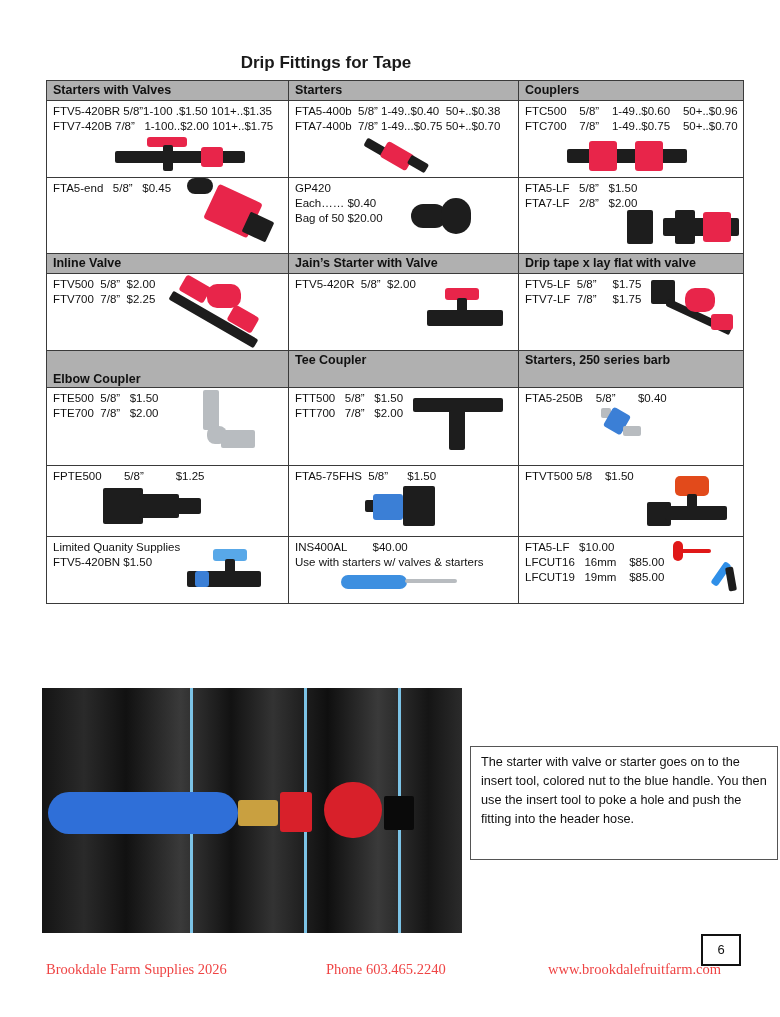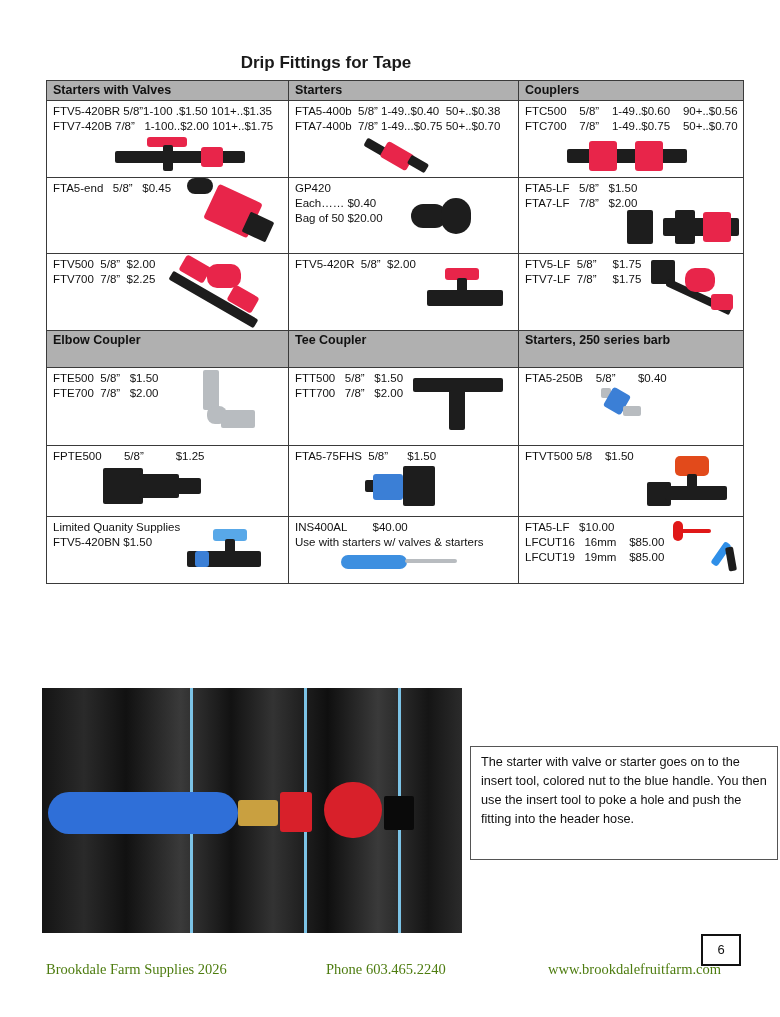--- a/index.html
+++ b/index.html
@@ -2,35 +2,35 @@
 <html><head>
 <meta charset="utf-8">
 <style>
   html, body { margin: 0; padding: 0; background: #ffffff; }
   body { width: 780px; height: 1017px; position: relative; overflow: hidden; font-family: "Liberation Sans", "DejaVu Sans", sans-serif; color: #111; }
   .page-title { position: absolute; left: 0; width: 652px; top: 53px; text-align: center; font-size: 17px; font-weight: bold; color: #1a1a1a; }
   table.catalog { position: absolute; left: 46px; top: 80px; width: 697px; border-collapse: collapse; table-layout: fixed; }
   table.catalog td { border: 1.5px solid #3a3a3a; vertical-align: top; padding: 0; }
   .hdr { background: #b0b0b0; font-weight: bold; font-size: 12.5px; padding: 2px 6px 1px 6px; height: 16px; }
   .hdr.tall { height: 33px; }
-  .hdr.bottom { display: flex; }
+  .hdr.bottom { display: flex; align-items: flex-end; }
   .cell { position: relative; font-size: 11.5px; line-height: 15px; padding: 3px 6px; white-space: pre; }
   .r1 { height: 70px; } .r2 { height: 69px; } .r3 { height: 70px; } .r4 { height: 71px; } .r5 { height: 64px; } .r6 { height: 60px; }
   .img { position: absolute; }
   
   .blk { background: #1d1d1d; border-radius: 2px; position: absolute; }
   .red { background: #e8254a; position: absolute; border-radius: 3px; }
   .blu { background: #3b7fd6; position: absolute; border-radius: 3px; }
   .gry { background: #b8bcc0; position: absolute; border-radius: 2px; }
   .org { background: #e24a1b; position: absolute; border-radius: 5px; }
   .photo { position: absolute; left: 42px; top: 688px; width: 420px; height: 245px; background: linear-gradient(90deg,#141414 0%,#2a2a2a 10%,#111 20%,#3a3a3a 33%,#121212 45%,#333 55%,#0f0f0f 68%,#3a3a3a 80%,#151515 92%,#2b2b2b 100%); overflow: hidden; }
   .stripe { position: absolute; top: 0; width: 3px; height: 245px; background: #7cc3e6; }
   .note-box { position: absolute; left: 470px; top: 746px; width: 286px; height: 100px; border: 1px solid #555; padding: 6px 10px; font-size: 12.7px; line-height: 19px; color: #111; }
   .page-num { position: absolute; left: 701px; top: 934px; width: 36px; height: 28px; border: 2px solid #111; font-size: 13px; text-align: center; line-height: 28px; }
-  .footer { position: absolute; top: 961px; font-family: "Liberation Serif", "DejaVu Serif", serif; font-size: 14.5px; color: #4d7c0f; }
+  .footer { position: absolute; top: 961px; font-family: "Liberation Serif", "DejaVu Serif", serif; font-size: 14.5px; color: #ef4444; }
 </style>
 </head>
 <body>
 
 <div class="page-title">Drip Fittings for Tape</div>
 
 <table class="catalog">
   <colgroup>
       <col style="width:242px">
       <col style="width:230px">
@@ -56,48 +56,59 @@
         <div class="blk" style="left:0;top:14px;width:130px;height:12px;"></div><div class="red" style="left:32px;top:0;width:40px;height:10px;"></div><div class="blk" style="left:48px;top:8px;width:10px;height:26px;"></div><div class="red" style="left:86px;top:10px;width:22px;height:20px;"></div>
       </div></div>
         </td>
     <td>
           <div class="cell r1"><div>FTA5-400b  5/8” 1-49..$0.40  50+..$0.38</div><div>FTA7-400b  7/8” 1-49...$0.75 50+..$0.70</div>
       <div class="img" style="left:75px;top:36px;width:70px;height:36px;">
         <div class="blk" style="left:0;top:6px;width:24px;height:9px;transform:rotate(30deg);"></div><div class="red" style="left:18px;top:10px;width:30px;height:18px;transform:rotate(30deg);"></div><div class="blk" style="left:44px;top:22px;width:20px;height:10px;transform:rotate(30deg);"></div>
       </div></div>
         </td>
     <td>
-          <div class="cell r1"><div>FTC500    5/8”    1-49..$0.60    90+..$0.56</div><div>FTC700    7/8”    1-49..$0.75    50+..$0.70</div>
+          <div class="cell r1"><div>FTC500    5/8”    1-49..$0.60    50+..$0.96</div><div>FTC700    7/8”    1-49..$0.75    50+..$0.70</div>
       <div class="img" style="left:48px;top:40px;width:120px;height:30px;">
         <div class="blk" style="left:0;top:8px;width:120px;height:14px;"></div><div class="red" style="left:22px;top:0;width:28px;height:30px;"></div><div class="red" style="left:68px;top:0;width:28px;height:30px;"></div>
       </div></div>
         </td>
   </tr>
 
   <tr>
     <td>
           <div class="cell r2"><div>FTA5-end   5/8”   $0.45</div>
       <div class="img" style="left:136px;top:0;width:100px;height:68px;">
         <div class="blk" style="left:4px;top:0;width:26px;height:16px;border-radius:10px;"></div><div class="red" style="left:26px;top:14px;width:48px;height:38px;transform:rotate(25deg);"></div><div class="blk" style="left:62px;top:38px;width:26px;height:22px;transform:rotate(25deg);"></div>
       </div></div>
         </td>
     <td>
           <div class="cell r2"><div>GP420</div><div>Each…… $0.40</div><div>Bag of 50 $20.00</div>
       <div class="img" style="left:122px;top:20px;width:62px;height:36px;">
         <div class="blk" style="left:0;top:6px;width:36px;height:24px;border-radius:12px;"></div><div class="blk" style="left:30px;top:0;width:30px;height:36px;border-radius:16px;"></div>
       </div></div>
         </td>
     <td>
-          <div class="cell r2"><div>FTA5-LF   5/8”   $1.50</div><div>FTA7-LF   7/8”   $2.00</div>
+          <div class="cell r2"><div>FTA5-LF   5/8”   $1.50</div><div>FTA7-LF   2/8”   $2.00</div>
       <div class="img" style="left:108px;top:32px;width:112px;height:34px;">
         <div class="blk" style="left:0;top:0;width:26px;height:34px;"></div><div class="blk" style="left:36px;top:8px;width:76px;height:18px;"></div><div class="blk" style="left:48px;top:0;width:20px;height:34px;"></div><div class="red" style="left:76px;top:2px;width:28px;height:30px;"></div>
       </div></div>
         </td>
   </tr>
 
+  <tr>
+    <td>
+          <div class="hdr">Inline Valve</div>
+        </td>
+    <td>
+          <div class="hdr">Jain’s Starter with Valve</div>
+        </td>
+    <td>
+          <div class="hdr">Drip tape x lay flat with valve</div>
+        </td>
+  </tr>
   <tr>
     <td>
           <div class="cell r3"><div>FTV500  5/8”  $2.00</div><div>FTV700  7/8”  $2.25</div>
       <div class="img" style="left:124px;top:0;width:100px;height:66px;">
         <div class="blk" style="left:0;top:16px;width:98px;height:10px;transform:rotate(30deg);transform-origin:left;"></div><div class="red" style="left:10px;top:6px;width:28px;height:18px;transform:rotate(30deg);"></div><div class="red" style="left:36px;top:10px;width:34px;height:24px;border-radius:10px;"></div><div class="red" style="left:58px;top:36px;width:28px;height:18px;transform:rotate(30deg);"></div>
       </div></div>
         </td>
     <td>
           <div class="cell r3"><div>FTV5-420R  5/8”  $2.00</div>
       <div class="img" style="left:138px;top:14px;width:80px;height:44px;">

